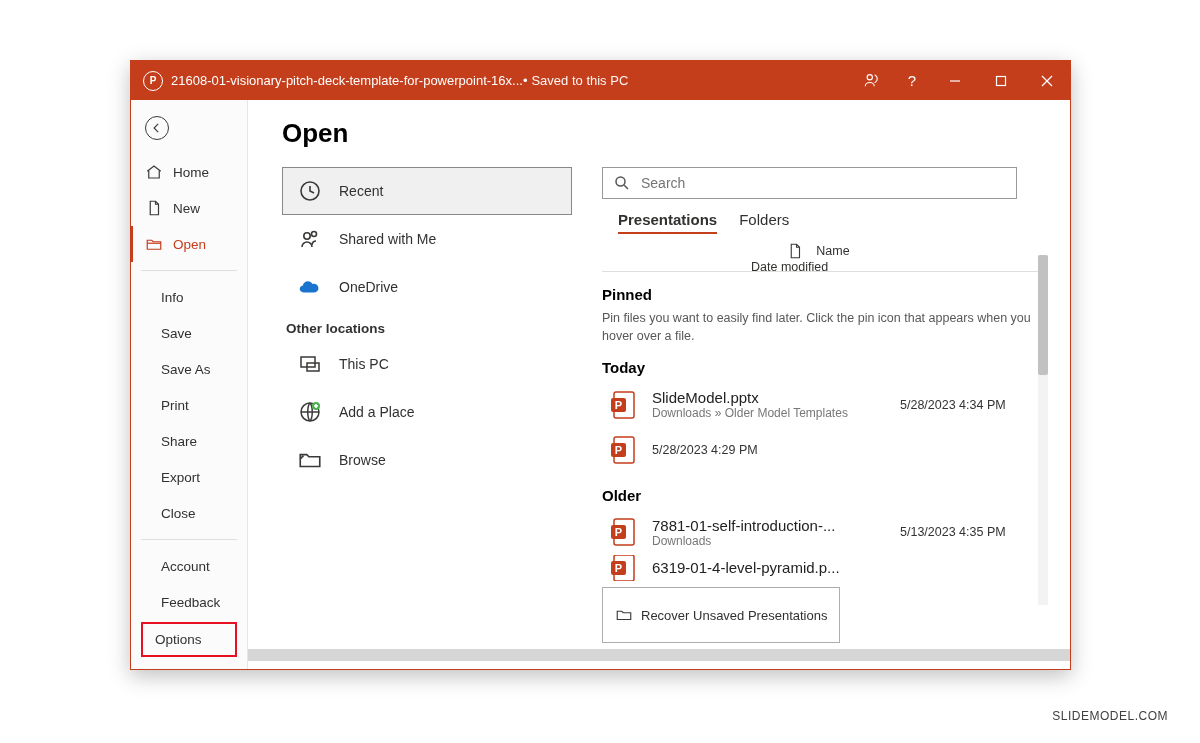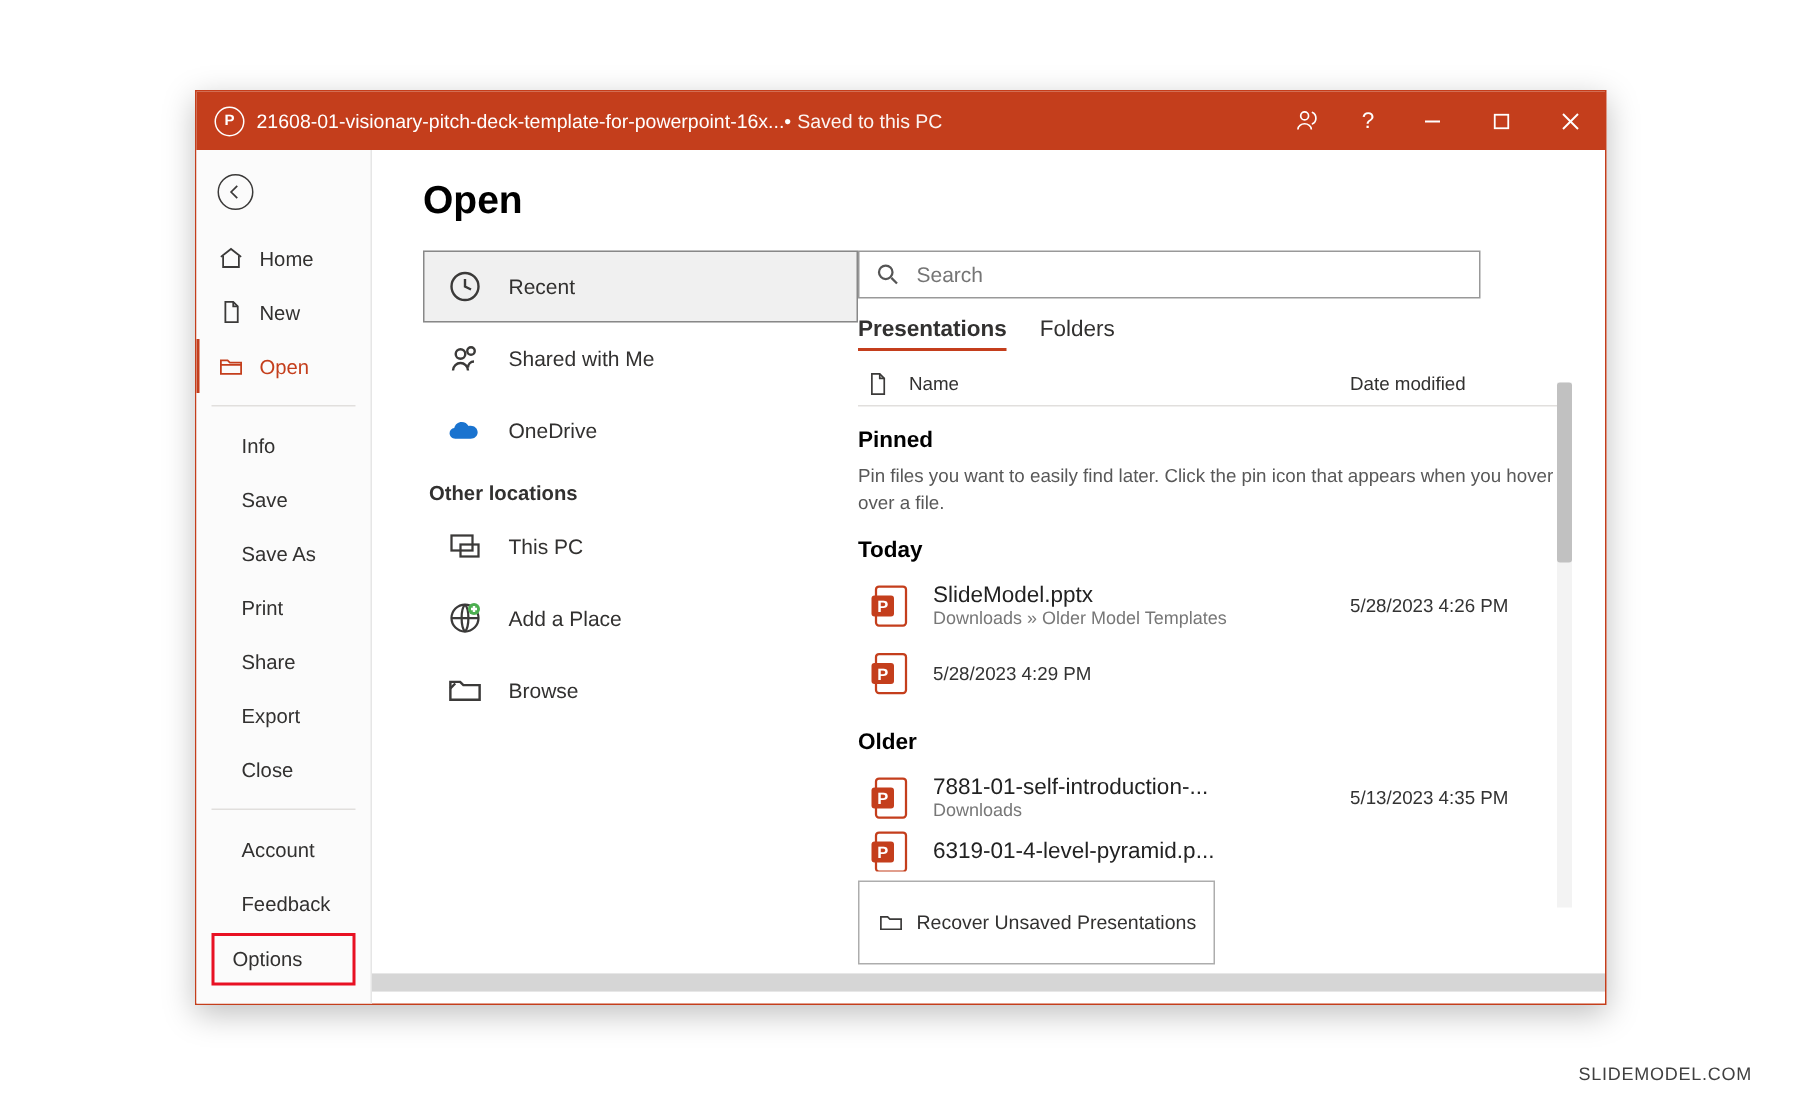--- a/index.html
+++ b/index.html
@@ -28,40 +28,40 @@
   .sb-sep { height: 1px; background: #e1dfdd; margin: 8px 10px; }
   .options-wrap { margin: 2px 10px; }
   .options-box { border: 2px solid #e81123; padding: 8px 12px; }
 
   .icon { width: 18px; height: 18px; display: inline-flex; align-items: center; justify-content: center; }
   .icon svg { width: 18px; height: 18px; }
 
   
   .main { flex: 1; padding: 18px 22px 8px 34px; display: flex; flex-direction: column; min-width: 0; }
   .main h1 { font-size: 26px; font-weight: 600; margin-bottom: 18px; }
-  .columns { flex: 1; display: flex; min-height: 0; }
+  .columns { flex: 1; display: flex; gap: 30px; min-height: 0; }
   .left-col { width: 290px; }
   .right-col { flex: 1; display: flex; flex-direction: column; min-width: 0; position: relative; }
 
   .loc-item { display: flex; align-items: center; gap: 16px; height: 48px; padding-left: 14px; border: 1px solid transparent; color: #323130; font-size: 14px; }
   .loc-item.selected { border: 1px solid #888; background: #f0f0f0; }
   .loc-icon { width: 26px; height: 26px; display: flex; align-items: center; justify-content: center; }
   .section-label { font-size: 13.5px; font-weight: 600; padding: 10px 0 4px 4px; color: #323130; }
 
   
   .search-box { display: flex; align-items: center; border: 1px solid #999; height: 34px; width: 415px; padding: 0 10px; gap: 10px; color: #555; }
   .search-box input { border: none; outline: none; flex: 1; font-size: 14px; }
 
   
-  .tabs { display: flex; gap: 22px; margin: 12px 0 8px 0; font-size: 15px; }
+  .tabs { display: flex; gap: 22px; margin: 12px 0 8px 16px; font-size: 15px; }
   .tab { padding-bottom: 4px; color: #323130; font-weight: 400; }
   .tab.active { font-weight: 600; border-bottom: 2px solid #C43E1C; }
 
   
-  .list-header { display: flex; align-items: center; height: 30px; border-bottom: 1px solid #e1dfdd; font-size: 12.5px; color: #323130; padding-right: 18px; }
+  .list-header { display: flex; align-items: center; height: 30px; border-bottom: 1px solid #e1dfdd; font-size: 12.5px; color: #323130; padding-right: 18px; flex-direction: column; }
   .list-header .col-name { flex: 1; display: flex; align-items: center; gap: 12px; padding-left: 4px; }
   .list-header .col-date { width: 130px; text-align: left; }
 
   .group-title { font-size: 15px; font-weight: 600; margin: 14px 0 6px 0; }
   .hint { font-size: 12.5px; color: #585858; line-height: 1.45; }
 
   .file-row { display: flex; align-items: center; height: 48px; padding-right: 18px; }
   .file-row .ficon { width: 32px; height: 32px; margin: 0 12px 0 6px; flex-shrink: 0; }
   .file-row .ftext { flex: 1; min-width: 0; }
   .file-row .fname { font-size: 15px; color: #222; white-space: nowrap; overflow: hidden; text-overflow: ellipsis; }
@@ -288,21 +288,21 @@
           <div class="file-row">
             <span class="ficon"><svg viewBox="0 0 32 32">
                   <rect x="6" y="3" width="20" height="26" rx="2" fill="#fff" stroke="#C43E1C" stroke-width="1.5"></rect>
                   <rect x="3" y="9" width="15" height="14" rx="2" fill="#C43E1C"></rect>
                   <text x="10.5" y="20" text-anchor="middle" font-size="11" font-weight="700" fill="#fff">P</text>
                 </svg></span>
             <div class="ftext">
               <div class="fname">SlideModel.pptx</div>
               <div class="fpath">Downloads » Older Model Templates</div>
             </div>
-            <div class="fdate">5/28/2023 4:26 PM</div>
+            <div class="fdate">5/28/2023 4:34 PM</div>
           </div>
           <div class="file-row">
             <span class="ficon"><svg viewBox="0 0 32 32">
                   <rect x="6" y="3" width="20" height="26" rx="2" fill="#fff" stroke="#C43E1C" stroke-width="1.5"></rect>
                   <rect x="3" y="9" width="15" height="14" rx="2" fill="#C43E1C"></rect>
                   <text x="10.5" y="20" text-anchor="middle" font-size="11" font-weight="700" fill="#fff">P</text>
                 </svg></span>
             <div class="fdate">5/28/2023 4:29 PM</div>
           </div>
 

